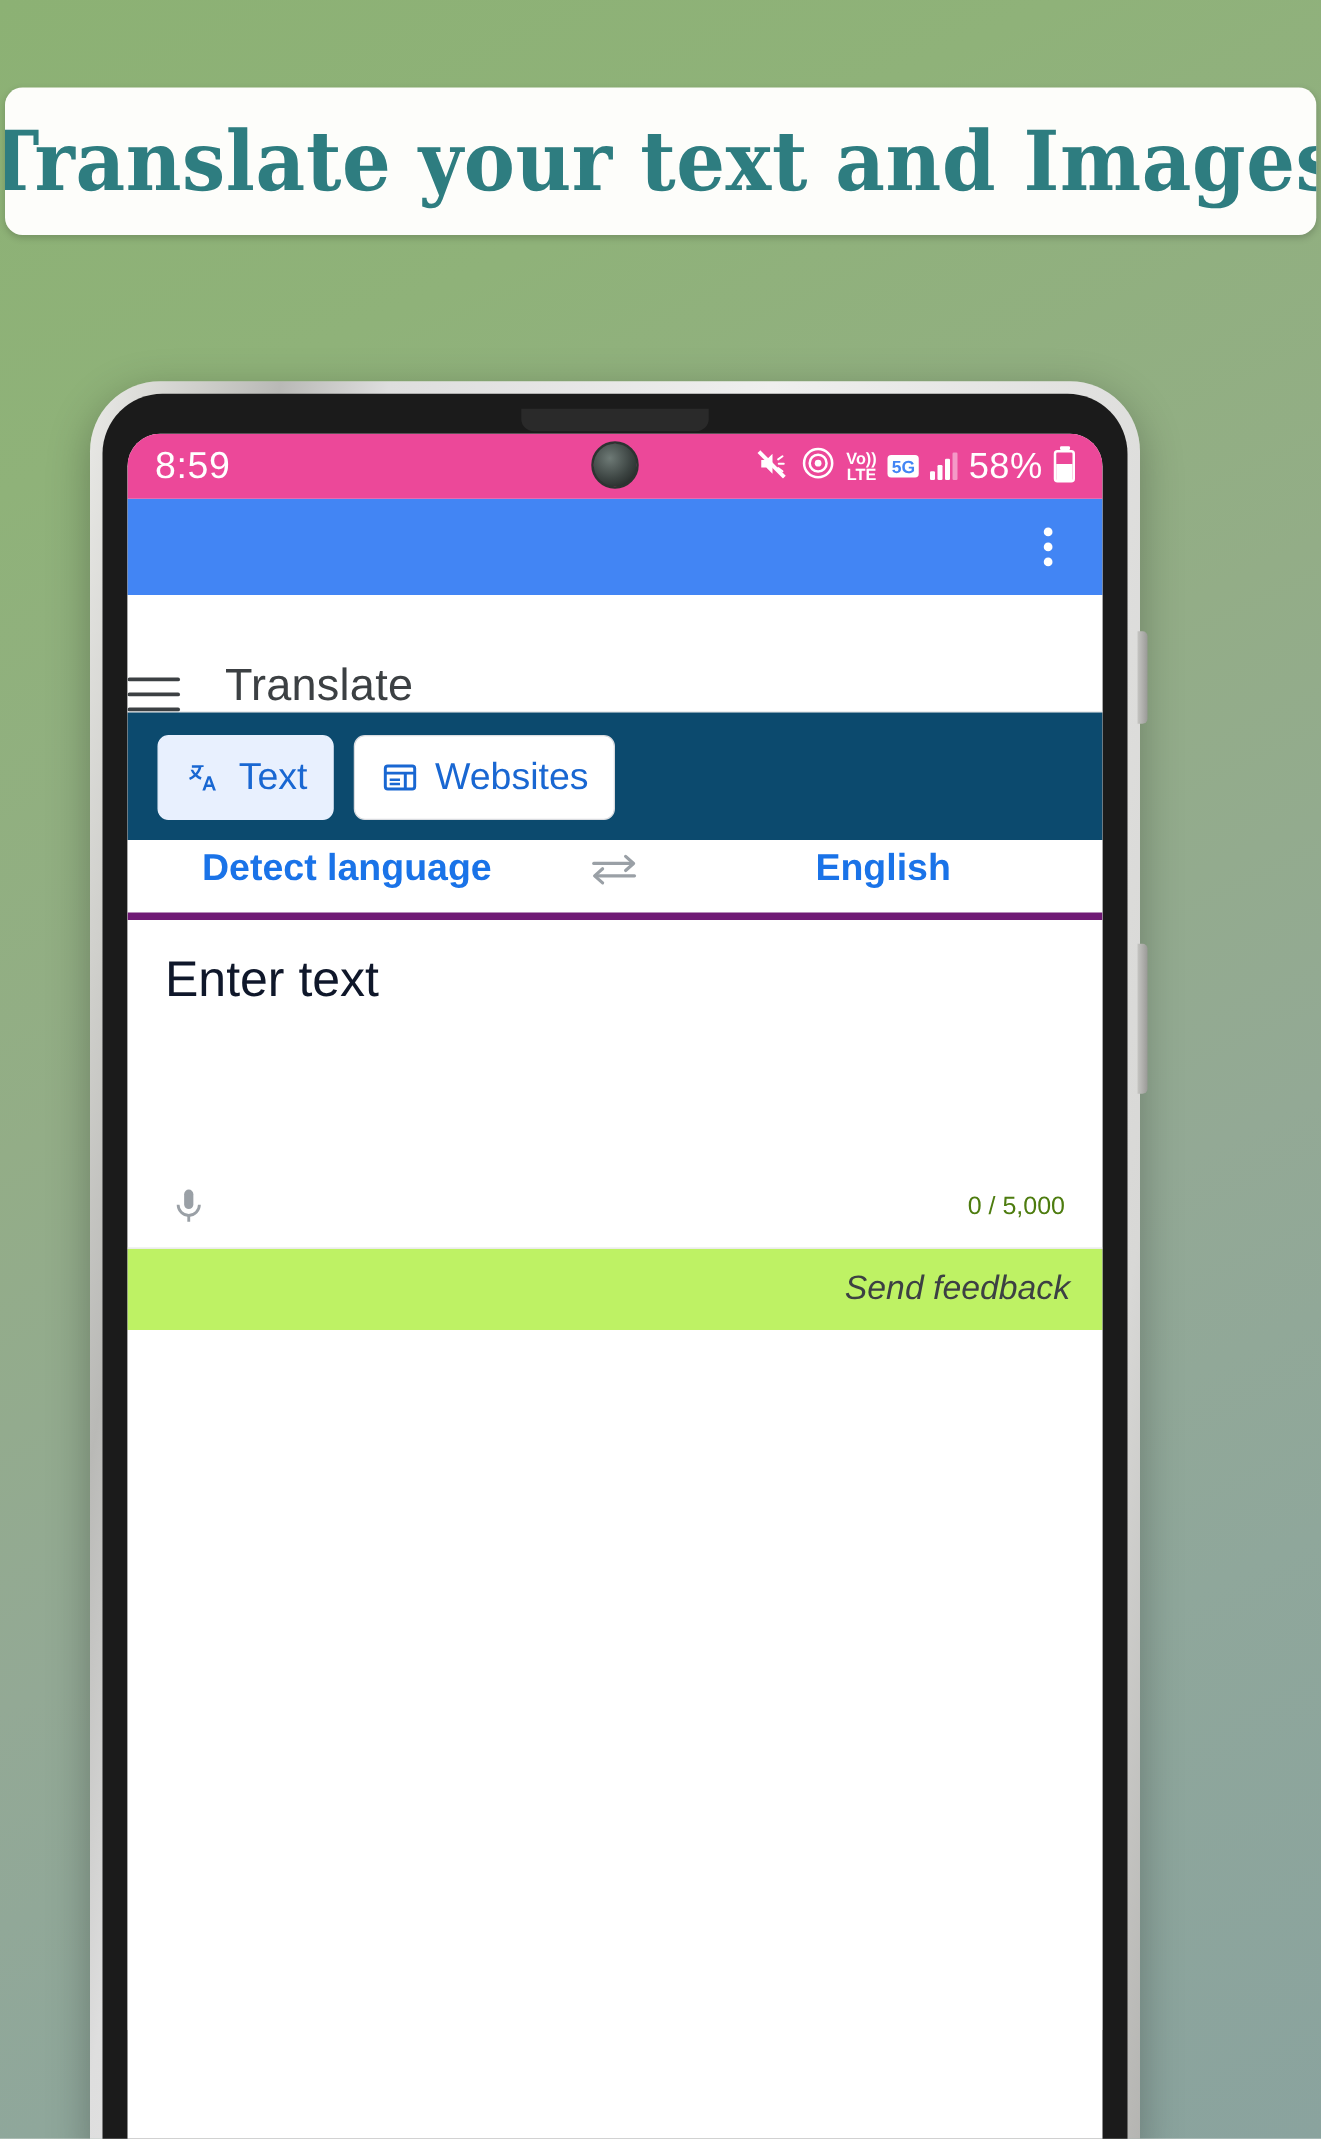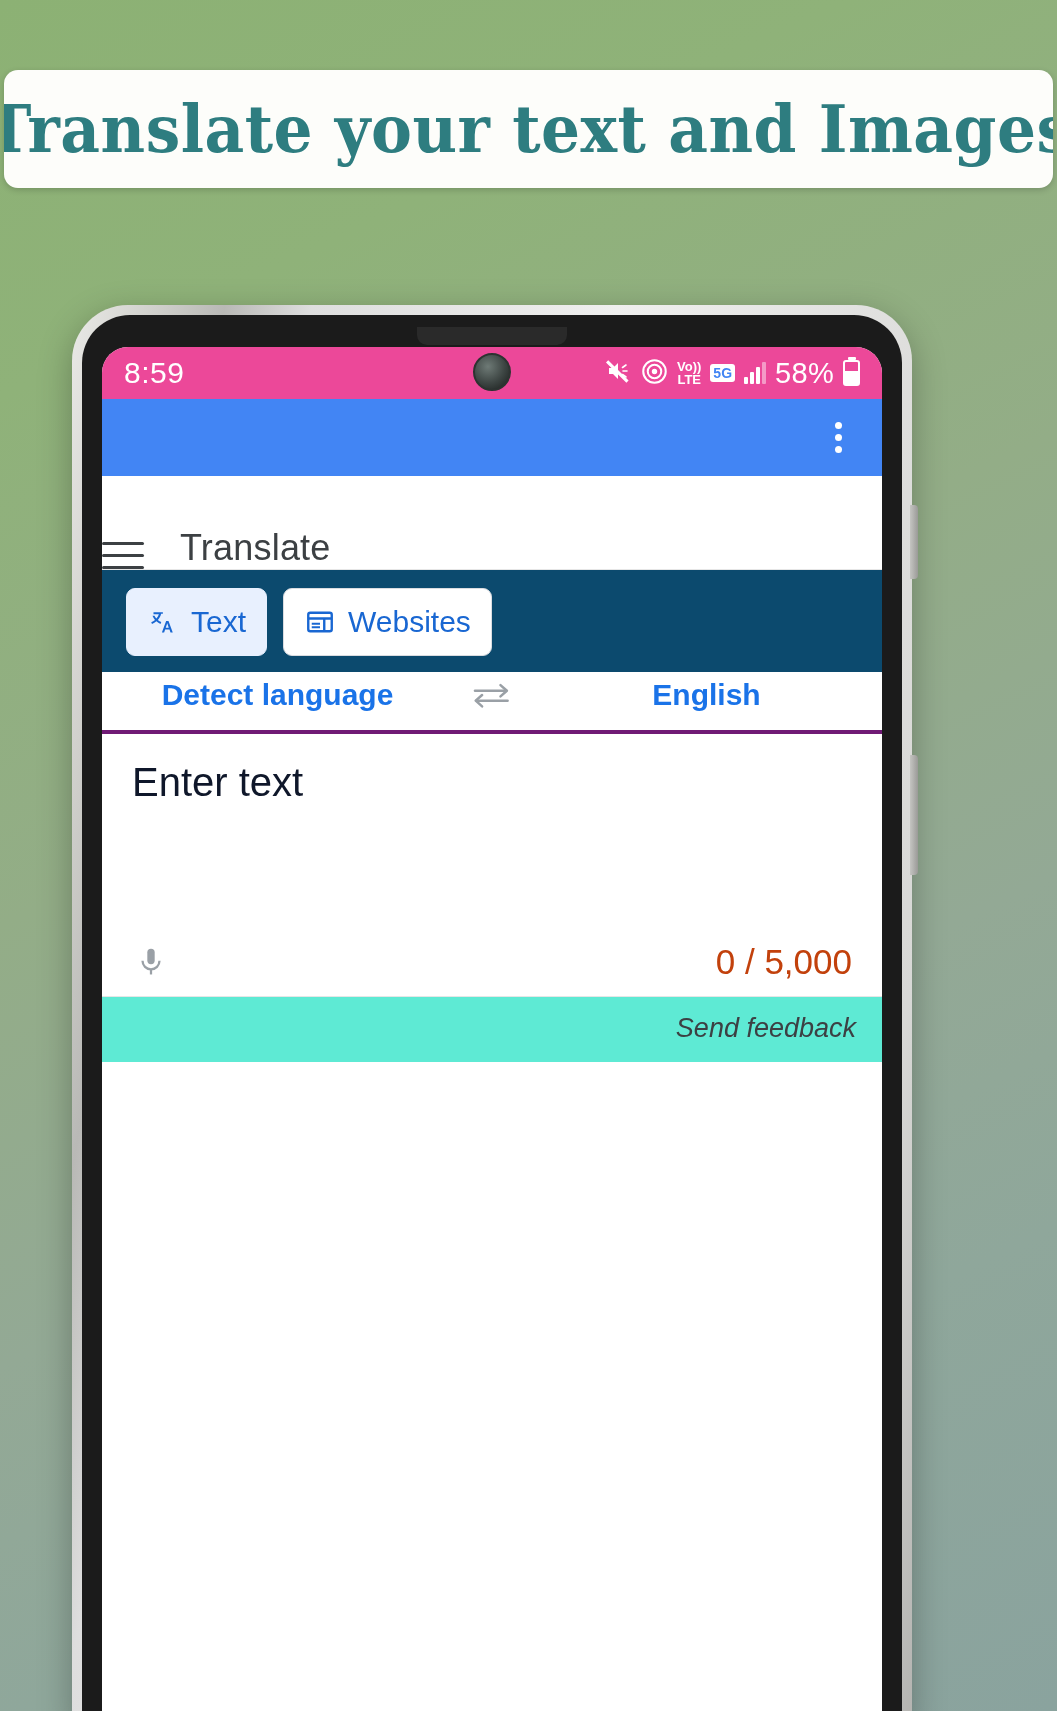--- a/index.html
+++ b/index.html
@@ -262,21 +262,21 @@
     display: flex;
     align-items: center;
     justify-content: center;
   }
   .tab-icon svg { display: block; }
   
   .lang-row {
     display: flex;
     align-items: center;
     padding: 6px 0 18px;
-    border-bottom: 4px solid #701a75;
+    border-bottom: 6px solid #701a75;
     background: #ffffff;
   }
   .lang {
     flex: 1;
     text-align: center;
     font-size: 30px;
     font-weight: bold;
     color: #1a73e8;
     cursor: pointer;
   }
@@ -311,27 +311,27 @@
   .mic {
     width: 38px;
     height: 38px;
     display: flex;
     align-items: center;
     justify-content: center;
     cursor: pointer;
   }
   .counter {
     margin-left: auto;
-    font-size: 35px;
-    color: #c2410c;
+    font-size: 20px;
+    color: #4d7c0f;
   }
   .feedback-row {
     padding: 16px 26px 18px;
     text-align: right;
-    background: #5eead4;
+    background: #bef264;
   }
   .feedback {
     font-size: 27px;
     font-style: italic;
     color: #3c4043;
     cursor: pointer;
   }
   .content-blank {
     background: #ffffff;
     height: 560px;

